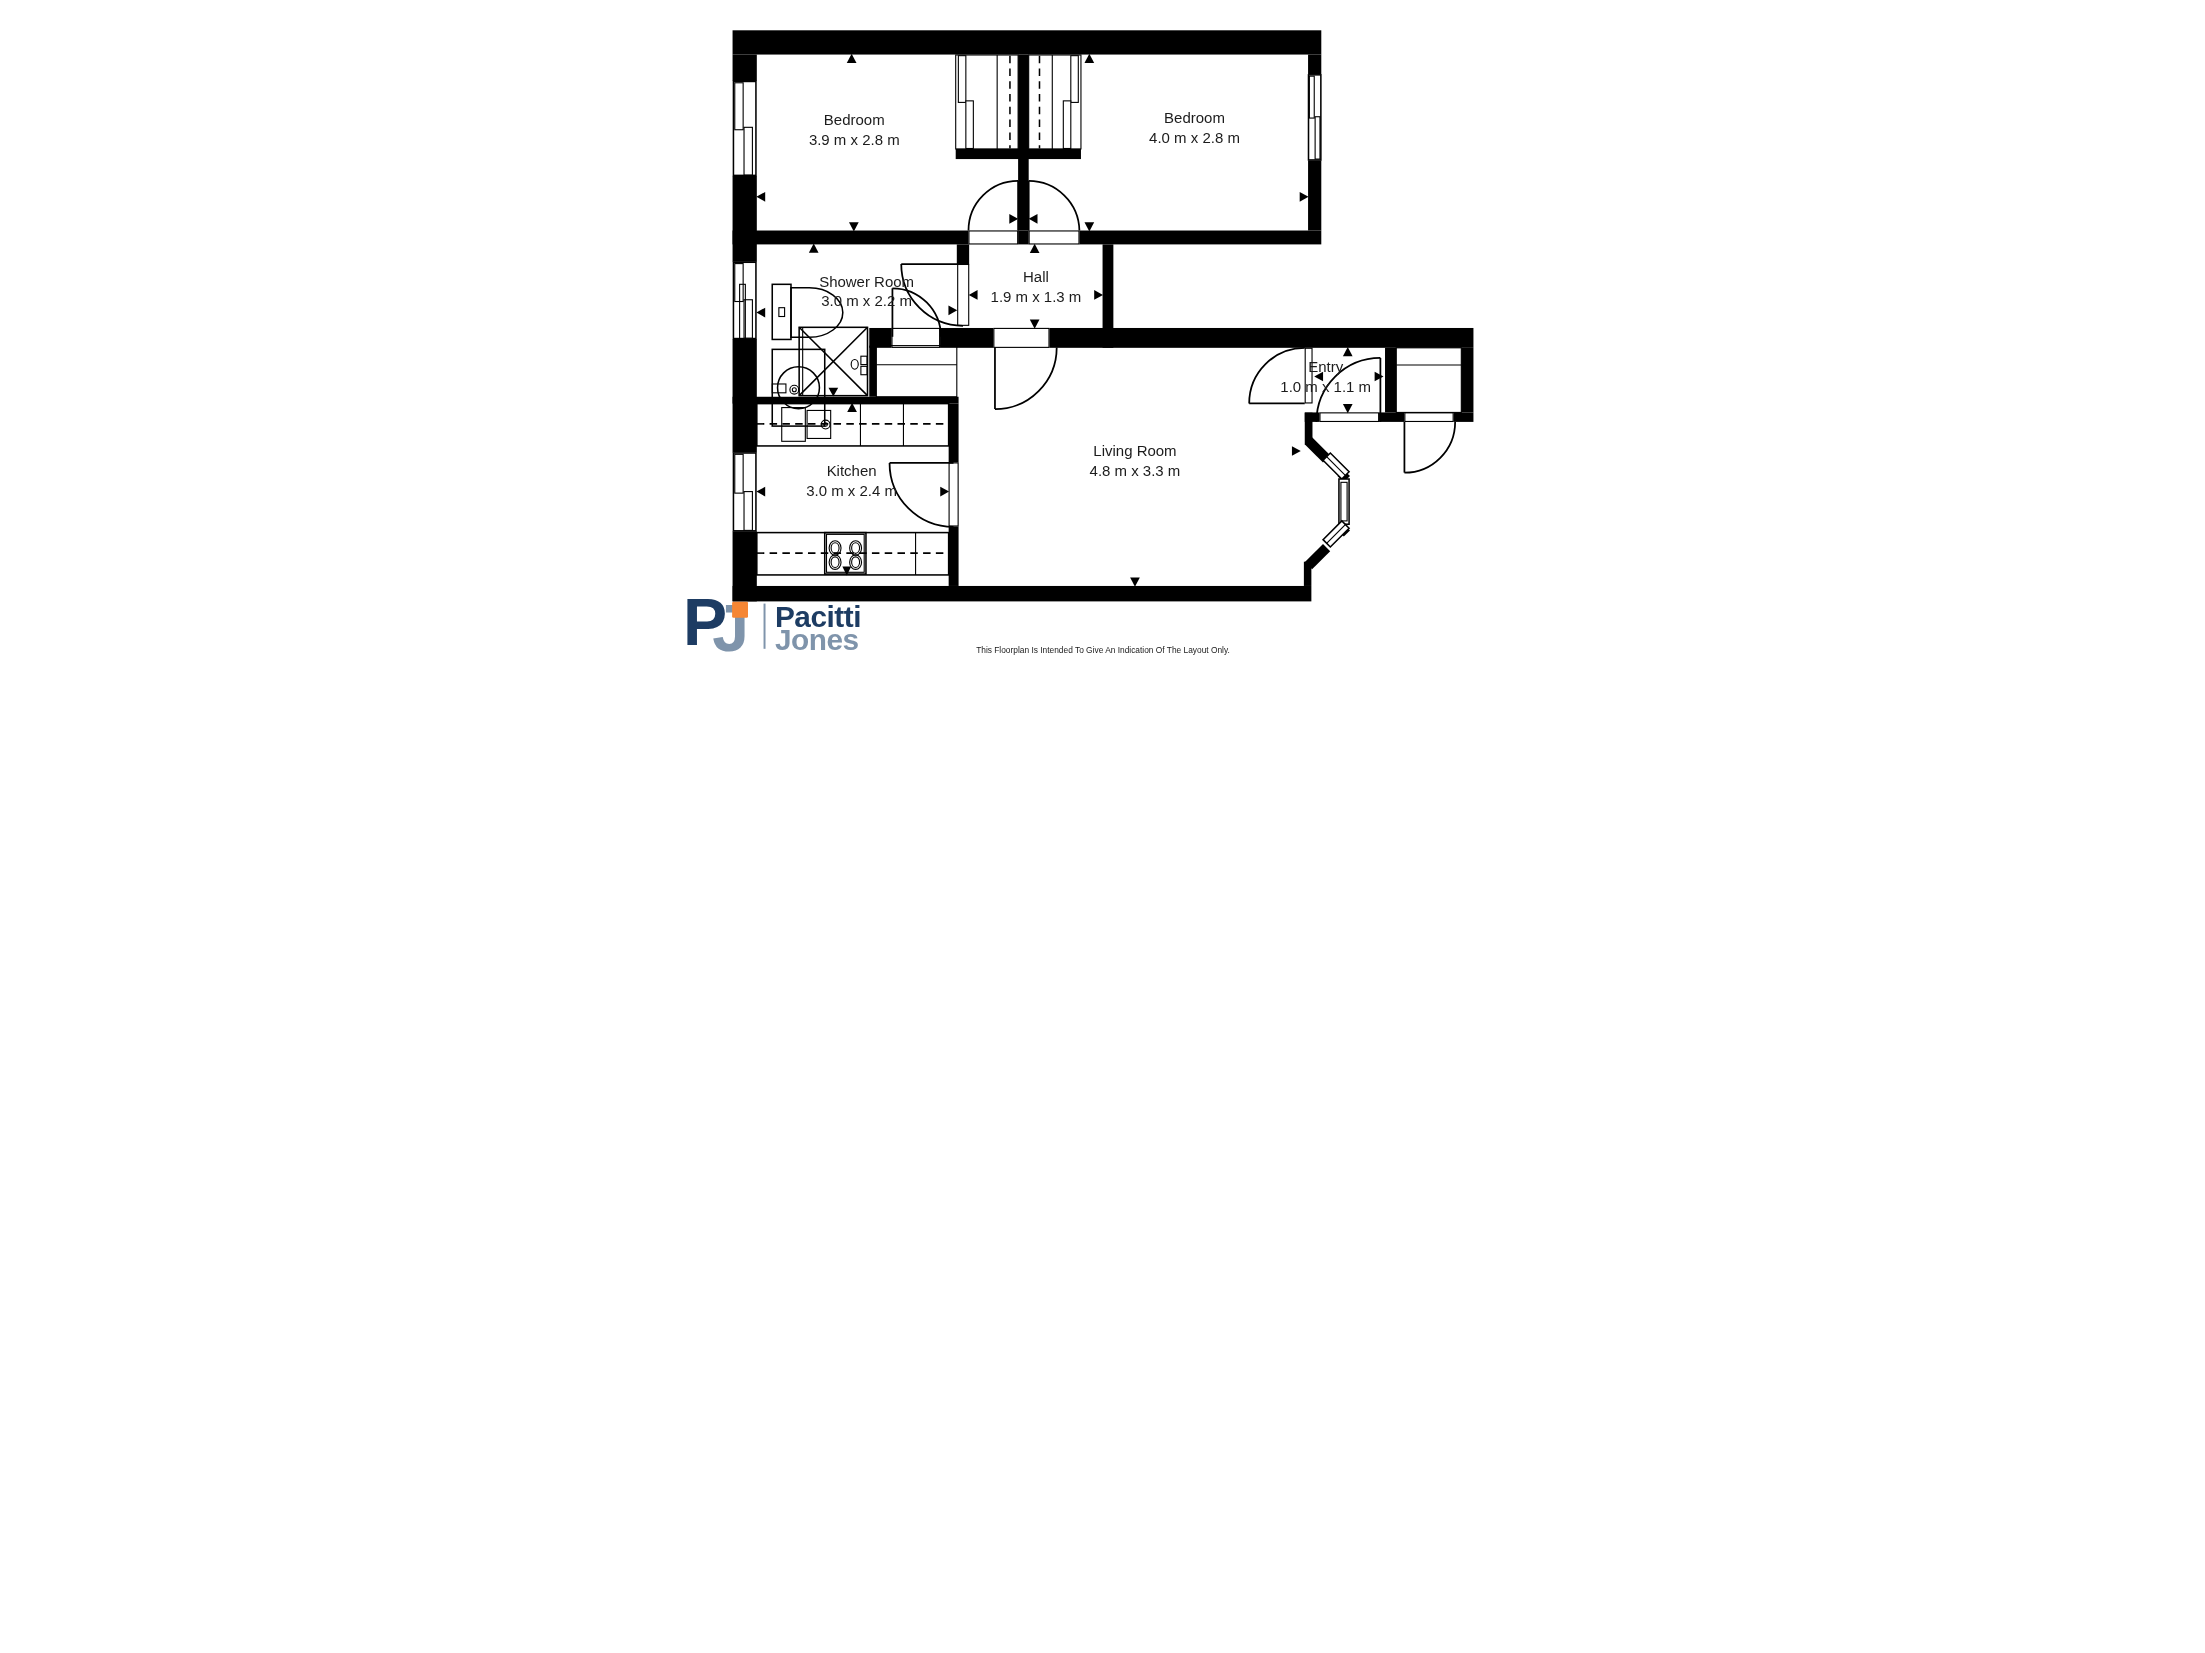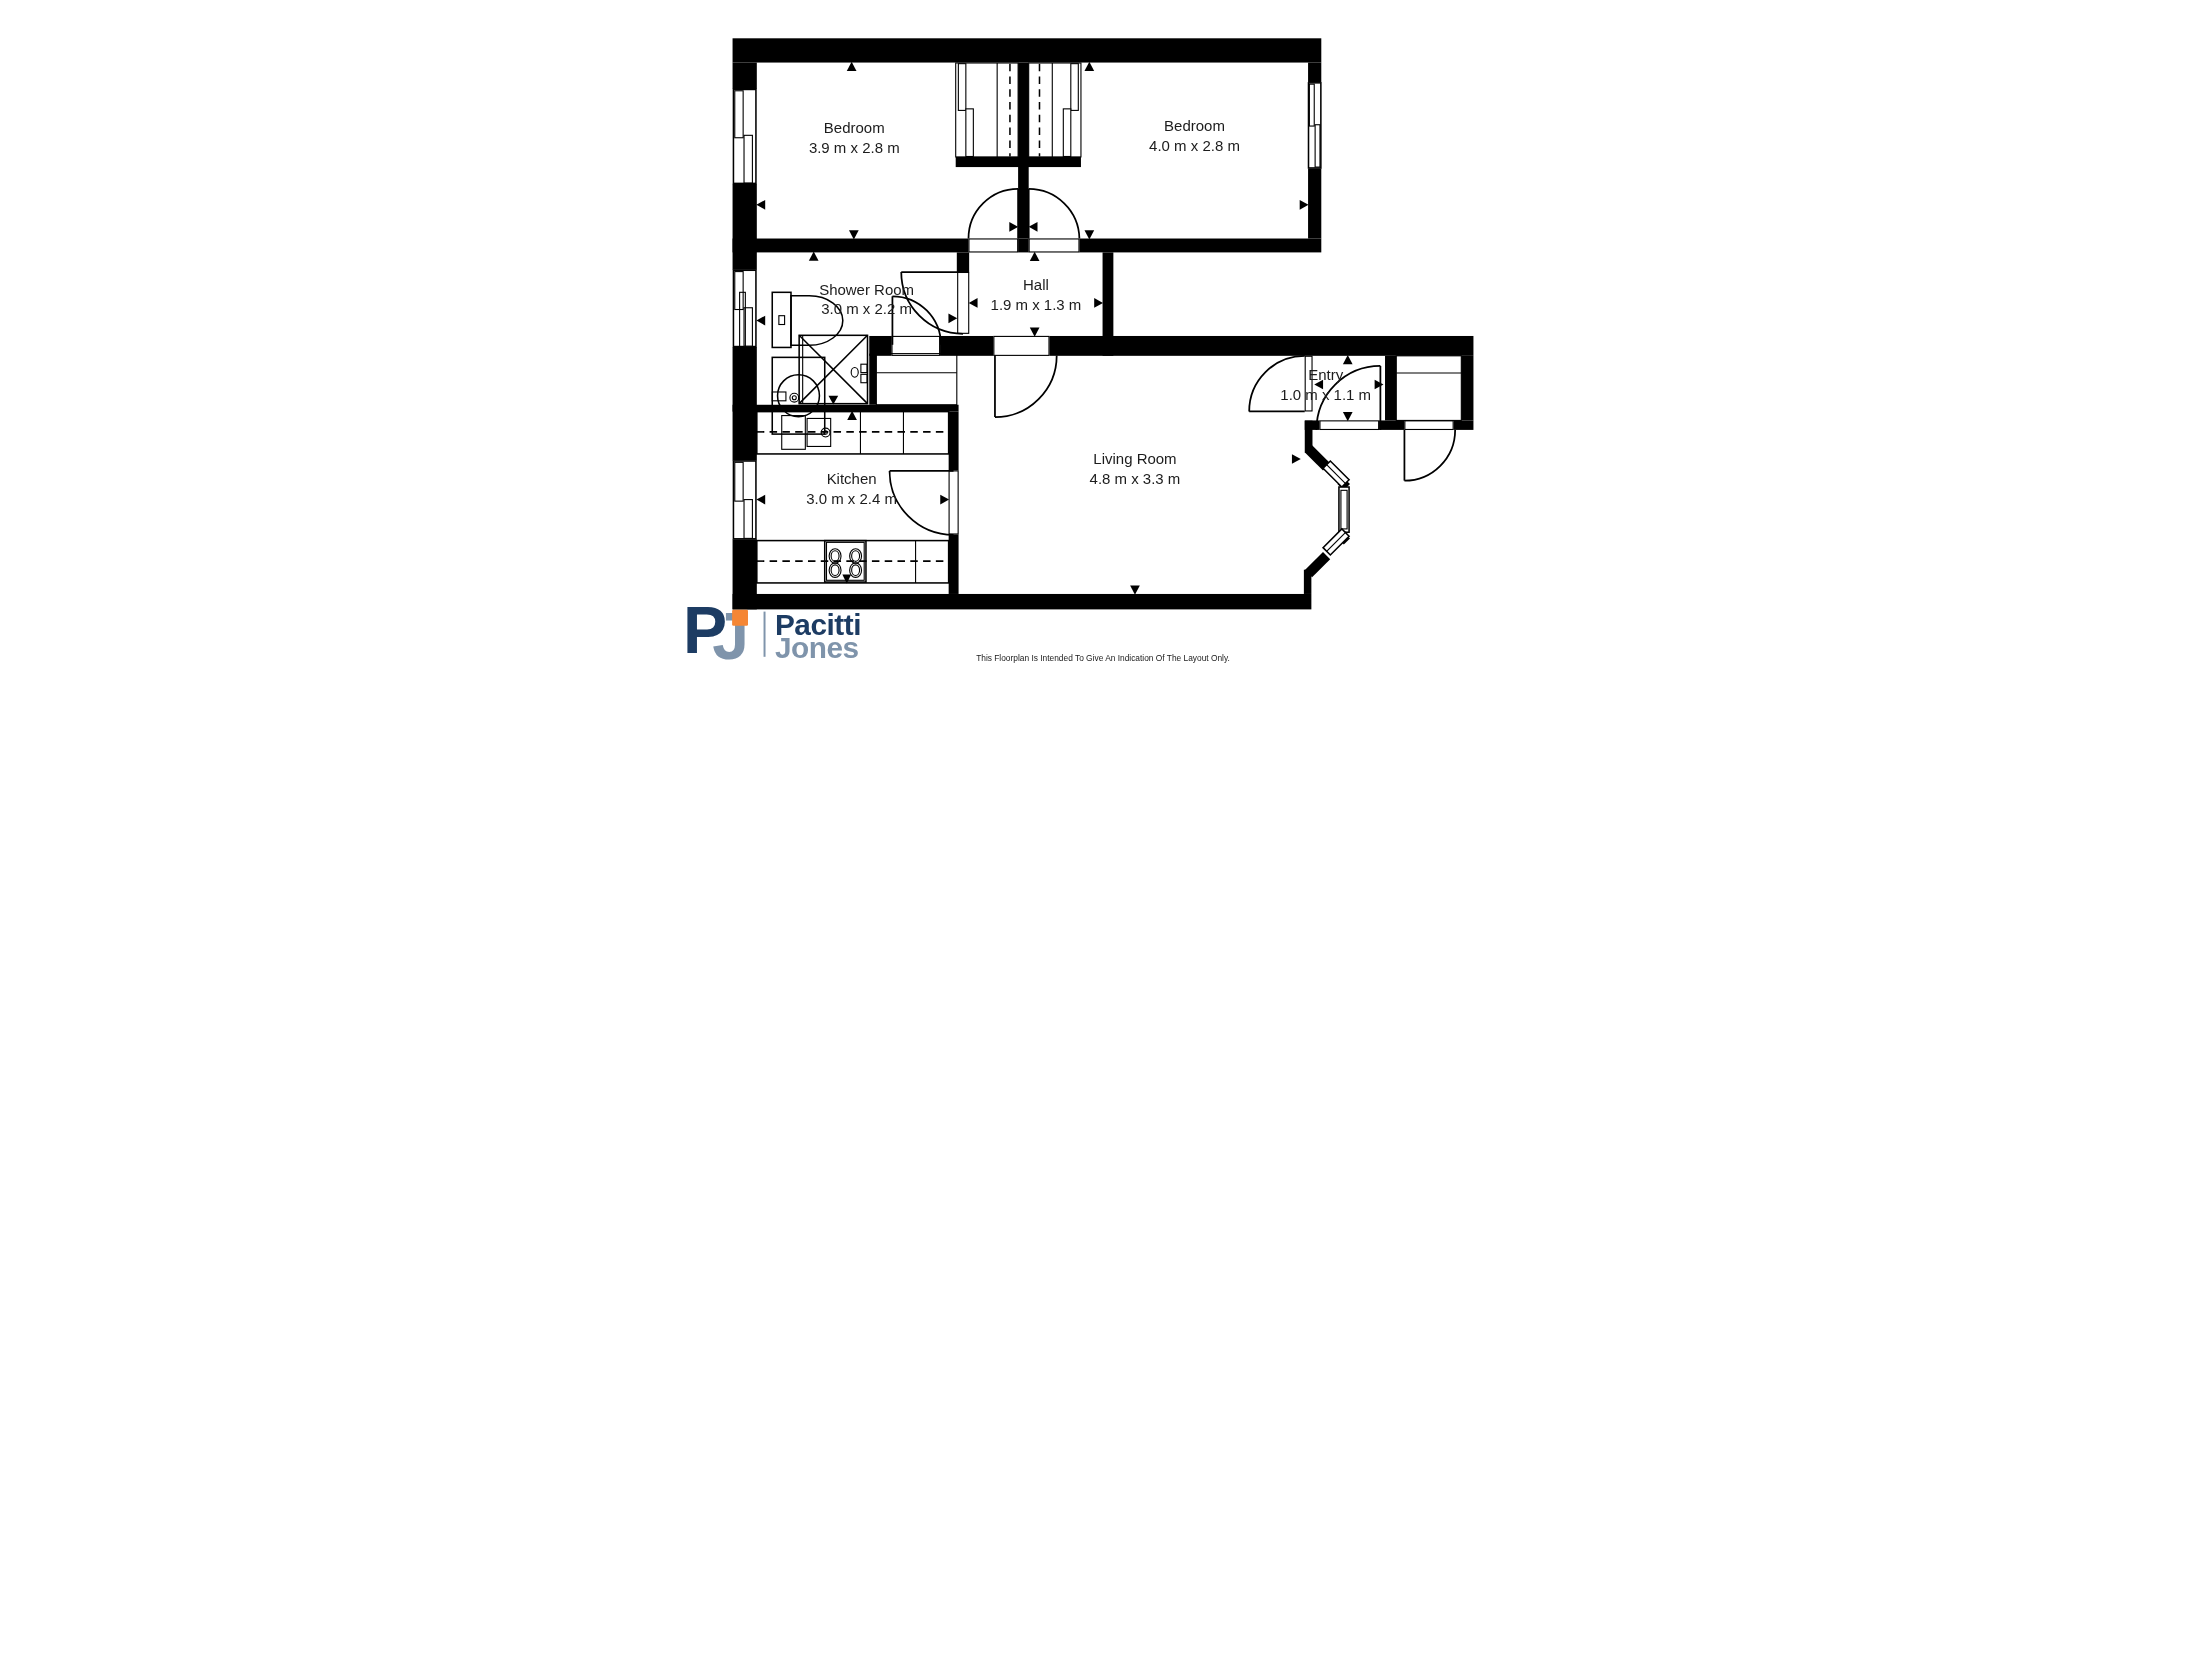--- a/index.html
+++ b/index.html
@@ -1,20 +1,20 @@
 <!DOCTYPE html>
 <html style="font-size:8.8px"><head>
 <meta charset="utf-8">
 <style>
   html,body{margin:0;padding:0;background:#ffffff;}
   .page{
     position:relative;
     width:882px;
     height:662px;
-    margin:16px auto;
+    margin:8px auto;
     background:#ffffff;
     font-family:"Liberation Sans","DejaVu Sans",sans-serif;
   }
   svg{display:block;width:100%;height:100%;}
   .wall{fill:#000000;stroke:none;}
   .wline{stroke:#000000;fill:none;}
   .thin{stroke:#000000;stroke-width:7;fill:none;}
   .thin4{stroke:#000000;stroke-width:5;fill:none;}
   .fixwhite{fill:#ffffff;stroke:#000000;stroke-width:7;}
   .fixwhite4{fill:#ffffff;stroke:#000000;stroke-width:5;}

